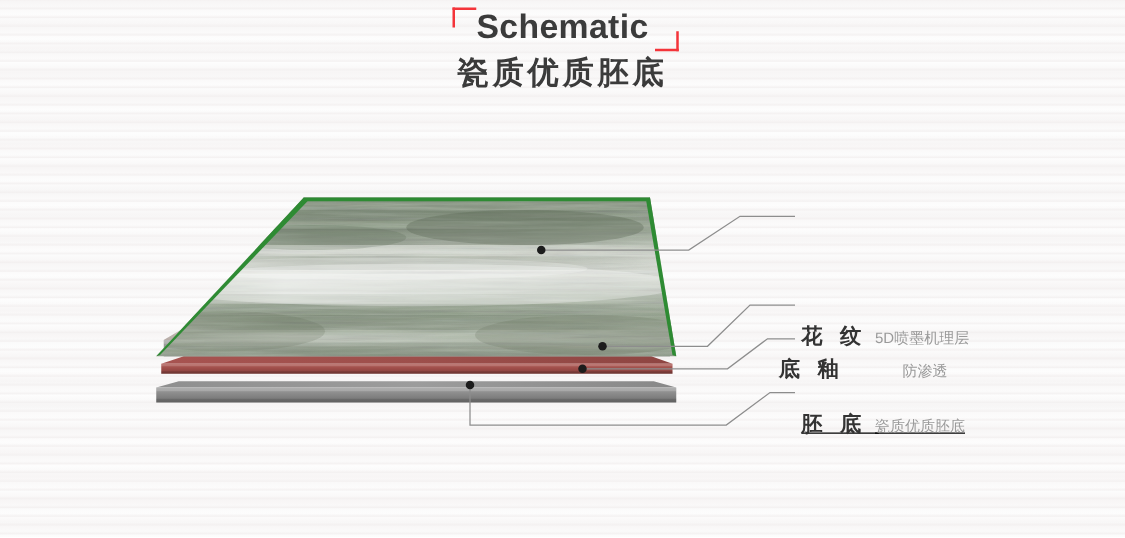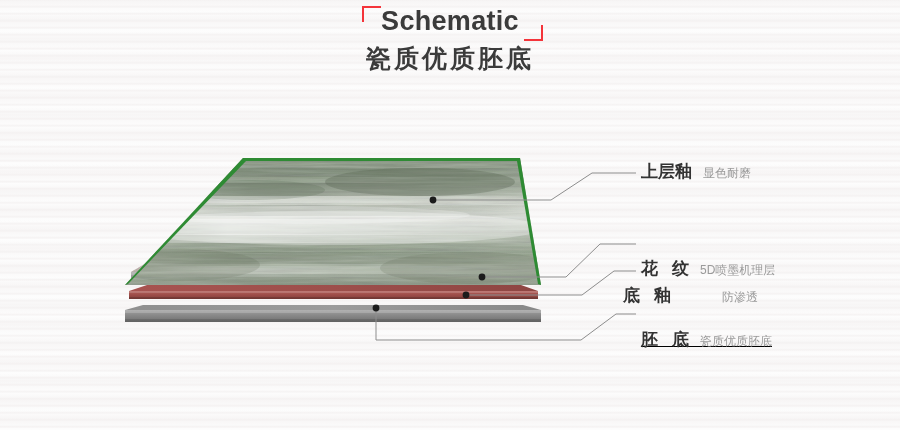--- a/index.html
+++ b/index.html
@@ -267,24 +267,20 @@
       <path d="M376,308 L376,340 L581,340 L616,314 L636,314"></path>
     </g>
     <g fill="#1c1c1c">
       <circle cx="433" cy="200" r="3.4"></circle>
       <circle cx="482" cy="277" r="3.4"></circle>
       <circle cx="466" cy="295" r="3.4"></circle>
       <circle cx="376" cy="308" r="3.4"></circle>
     </g>
   </svg>
 
-  <div class="label-row" id="label-0">
-    <span class="label-main">上层釉</span>
-    <span class="label-sub">显色耐磨</span>
-  </div>
 
   <div class="label-row" id="label-1">
     <span class="label-main spaced">花纹</span>
     <span class="label-sub">5D喷墨机理层</span>
   </div>
 
   <div class="label-row" id="label-2">
     <span class="label-main spaced">底釉</span>
     <span class="label-sub">防渗透</span>
   </div>

